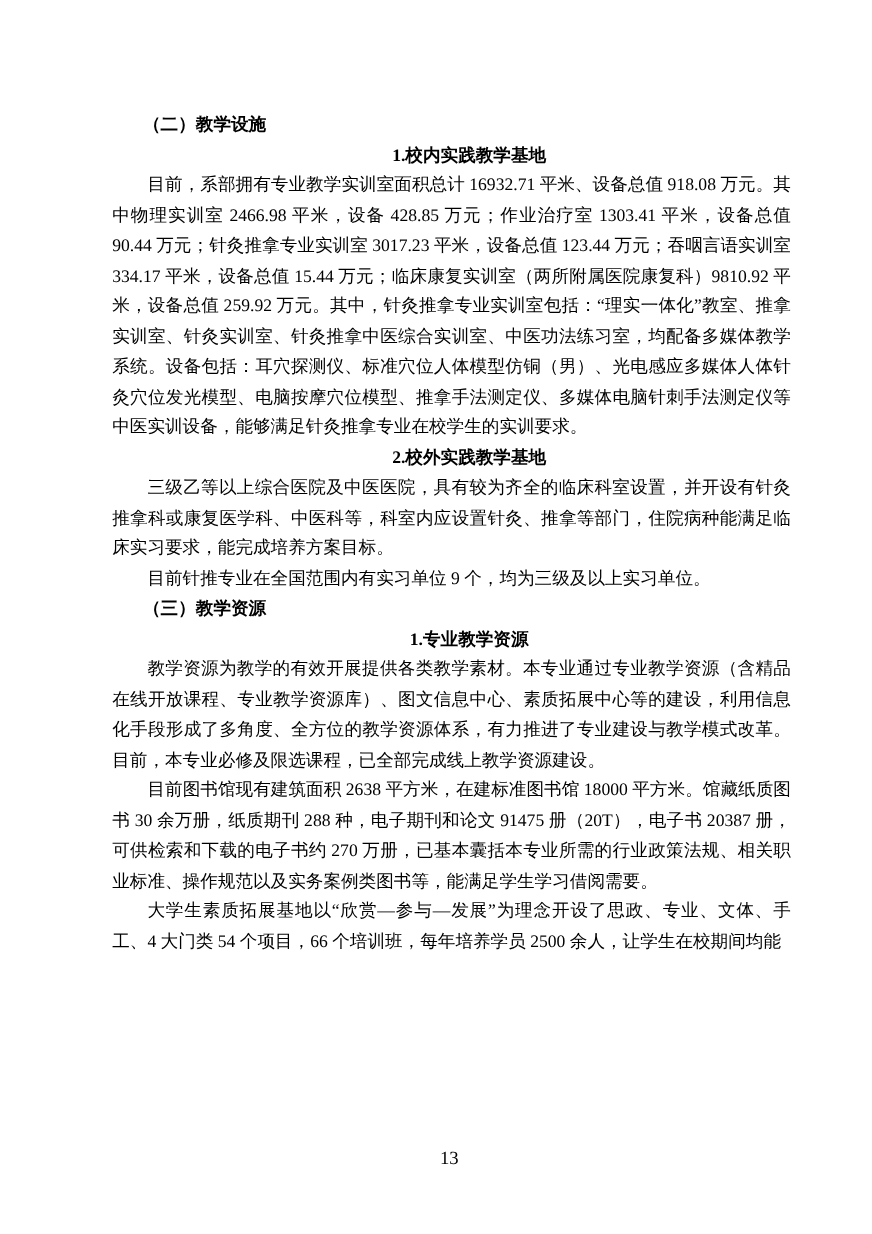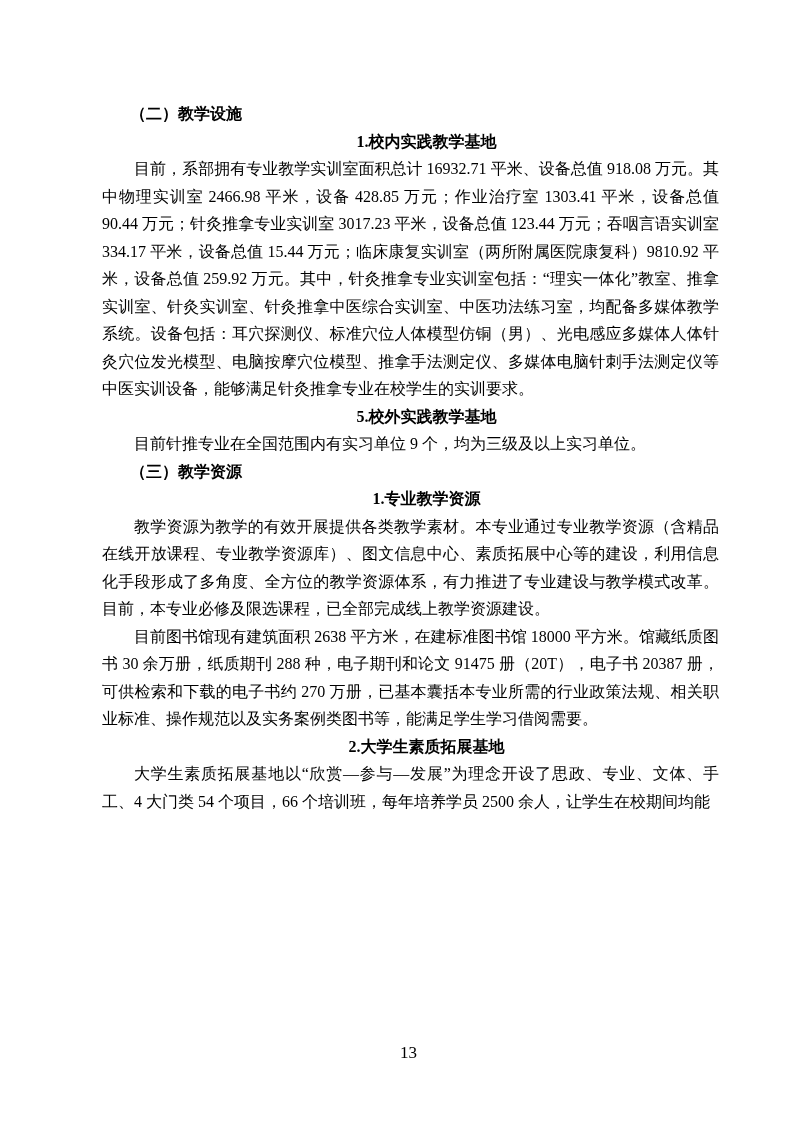--- a/index.html
+++ b/index.html
@@ -59,23 +59,23 @@
   }
 </style>
 </head>
 <body>
 
 <div class="page">
   <div class="content" id="doc-content">
       <h2>（二）教学设施</h2>
       <h3>1.校内实践教学基地</h3>
       <p>目前，系部拥有专业教学实训室面积总计 16932.71 平米、设备总值 918.08 万元。其中物理实训室 2466.98 平米，设备 428.85 万元；作业治疗室 1303.41 平米，设备总值 90.44 万元；针灸推拿专业实训室 3017.23 平米，设备总值 123.44 万元；吞咽言语实训室 334.17 平米，设备总值 15.44 万元；临床康复实训室（两所附属医院康复科）9810.92 平米，设备总值 259.92 万元。其中，针灸推拿专业实训室包括：“理实一体化”教室、推拿实训室、针灸实训室、针灸推拿中医综合实训室、中医功法练习室，均配备多媒体教学系统。设备包括：耳穴探测仪、标准穴位人体模型仿铜（男）、光电感应多媒体人体针灸穴位发光模型、电脑按摩穴位模型、推拿手法测定仪、多媒体电脑针刺手法测定仪等中医实训设备，能够满足针灸推拿专业在校学生的实训要求。</p>
-      <h3>5.校外实践教学基地</h3>
+      <h3>2.校外实践教学基地</h3>
+      <p>三级乙等以上综合医院及中医医院，具有较为齐全的临床科室设置，并开设有针灸推拿科或康复医学科、中医科等，科室内应设置针灸、推拿等部门，住院病种能满足临床实习要求，能完成培养方案目标。</p>
       <p>目前针推专业在全国范围内有实习单位 9 个，均为三级及以上实习单位。</p>
       <h2>（三）教学资源</h2>
       <h3>1.专业教学资源</h3>
       <p>教学资源为教学的有效开展提供各类教学素材。本专业通过专业教学资源（含精品在线开放课程、专业教学资源库）、图文信息中心、素质拓展中心等的建设，利用信息化手段形成了多角度、全方位的教学资源体系，有力推进了专业建设与教学模式改革。目前，本专业必修及限选课程，已全部完成线上教学资源建设。</p>
       <p>目前图书馆现有建筑面积 2638 平方米，在建标准图书馆 18000 平方米。馆藏纸质图书 30 余万册，纸质期刊 288 种，电子期刊和论文 91475 册（20T），电子书 20387 册，可供检索和下载的电子书约 270 万册，已基本囊括本专业所需的行业政策法规、相关职业标准、操作规范以及实务案例类图书等，能满足学生学习借阅需要。</p>
-      <h3>2.大学生素质拓展基地</h3>
       <p>大学生素质拓展基地以“欣赏—参与—发展”为理念开设了思政、专业、文体、手工、4 大门类 54 个项目，66 个培训班，每年培养学员 2500 余人，让学生在校期间均能</p>
     </div>
   <div class="page-number">13</div>
 </div>
 
 </body></html>

